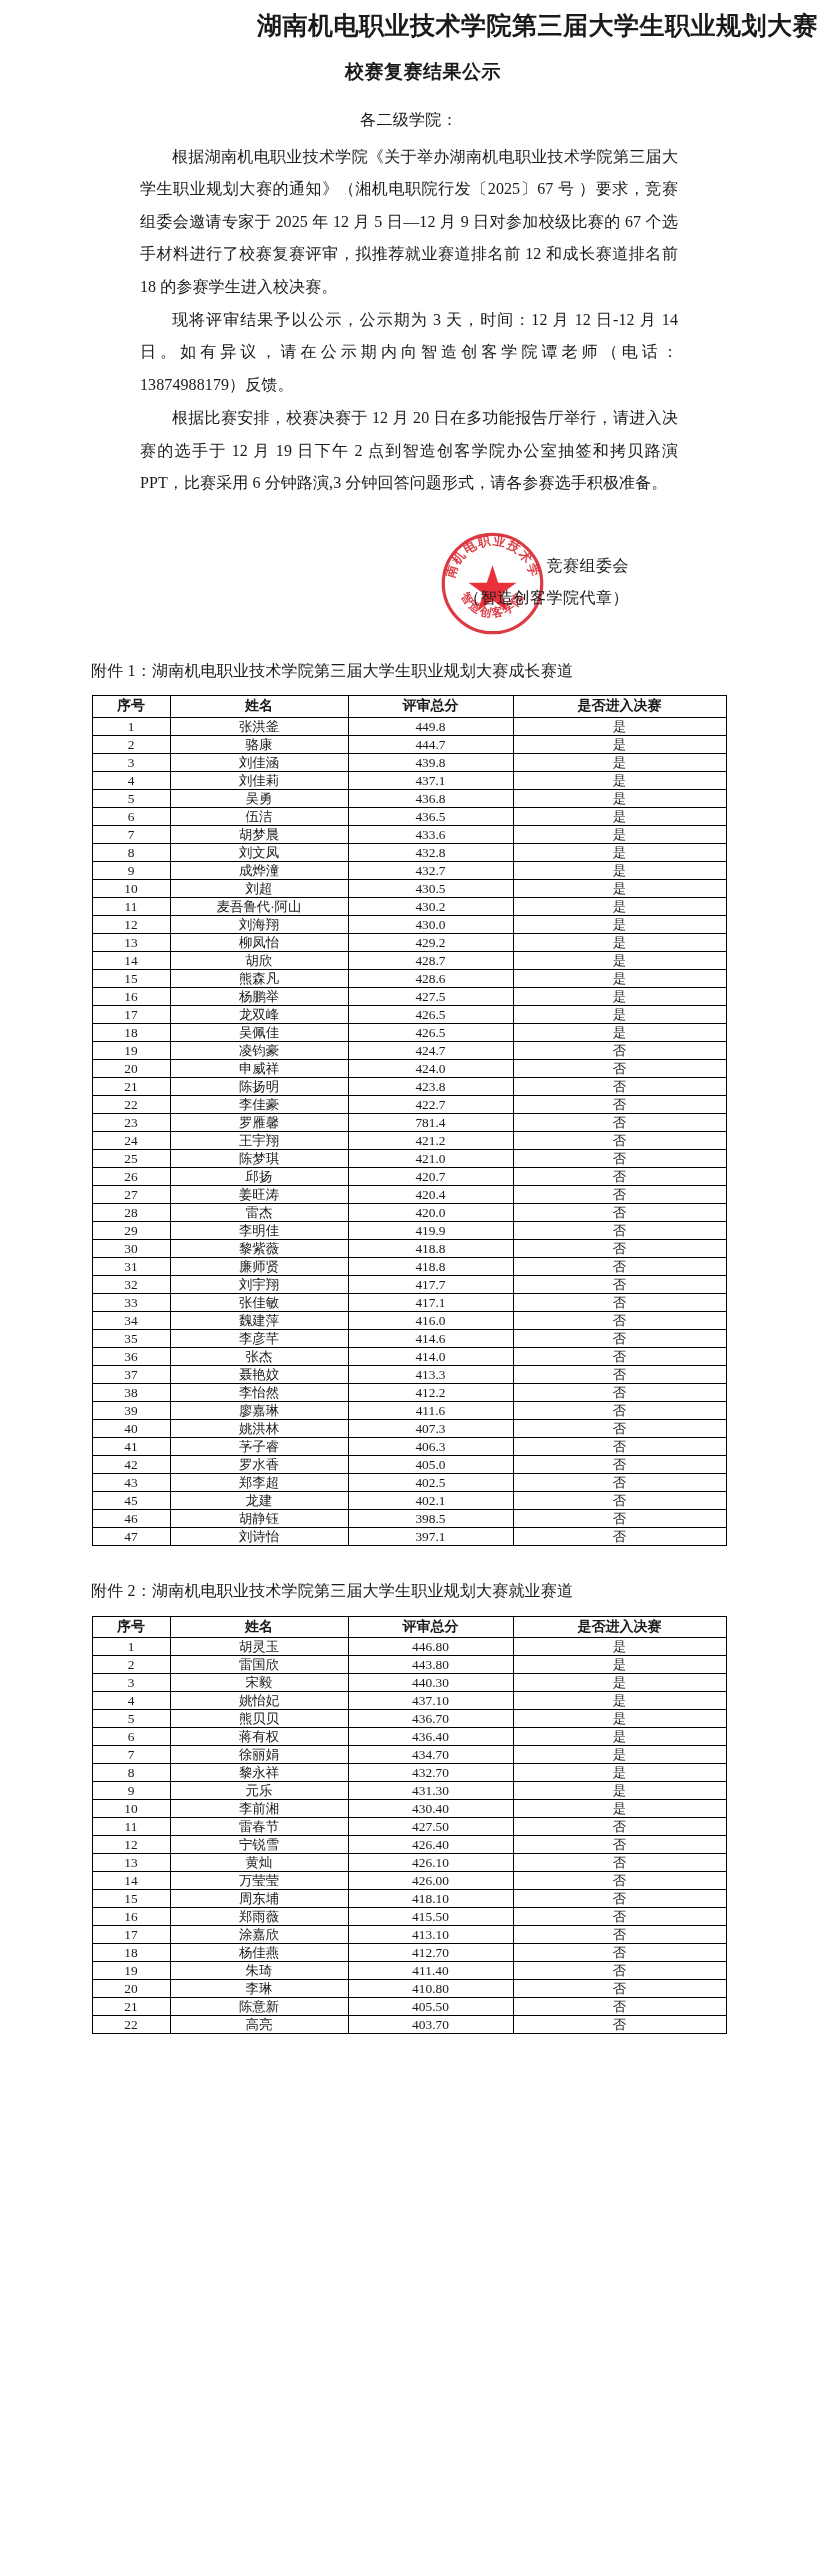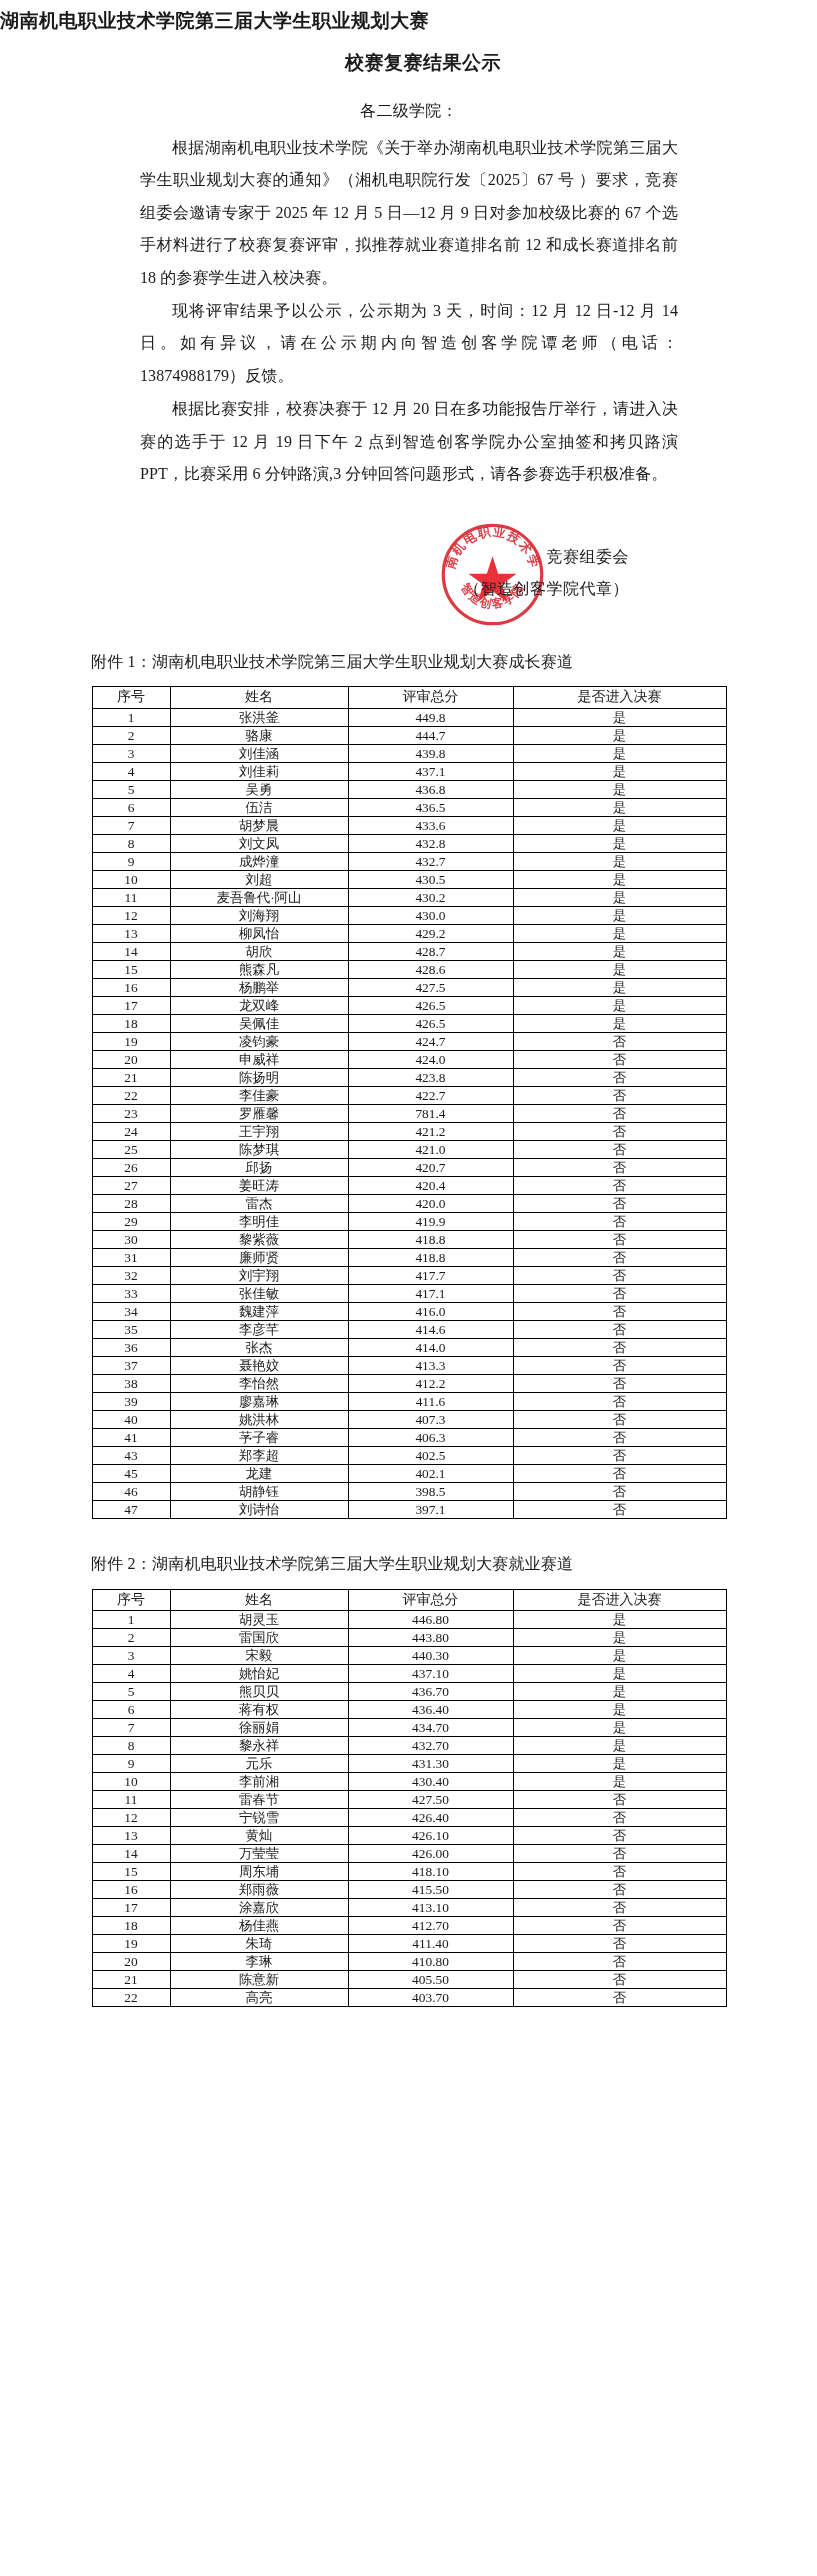--- a/index.html
+++ b/index.html
@@ -12,22 +12,22 @@
   .page{
     width:818px;
     min-height:2623px;
     position:relative;
     box-sizing:border-box;
     padding:0;
     background:#fff;
   }
   
   .doc-title{
-    text-align:left;
-    font-size:19px;
+    text-align:right;
+    font-size:25px;
     font-weight:bold;
     letter-spacing:0.5px;
     line-height:1.5;
     margin:0;
     padding-top:7.2px;
     font-family:"Liberation Serif","DejaVu Serif",serif;
   }
   .doc-title2{
     text-align:center;
     font-size:19px;
@@ -107,21 +107,21 @@
     border:0.5px solid #000000;
     text-align:center;
     font-size:13.4px;
     font-family:"Liberation Serif","DejaVu Serif",serif;
     padding:0;
     height:17px;
     line-height:17px;
     vertical-align:middle;
     color:#1a1a1a;
   }
-  table.score th{font-weight:normal;height:20.6px;line-height:20.6px;font-size:14px;}
+  table.score th{font-weight:bold;height:20.6px;line-height:20.6px;font-size:14px;}
   col.c-no{width:78px;}
   col.c-name{width:178px;}
   col.c-score{width:165px;}
   col.c-final{width:213px;}
   .spacer-bottom{height:13.4px;}
 </style>
 </head>
 <body>
 
 <div class="page">
@@ -413,20 +413,26 @@
             <td>407.3</td>
             <td>否</td>
           </tr>
           <tr>
             <td>41</td>
             <td>芧子睿</td>
             <td>406.3</td>
             <td>否</td>
           </tr>
           <tr>
+            <td>42</td>
+            <td>罗水香</td>
+            <td>405.0</td>
+            <td>否</td>
+          </tr>
+          <tr>
             <td>43</td>
             <td>郑李超</td>
             <td>402.5</td>
             <td>否</td>
           </tr>
           <tr>
             <td>45</td>
             <td>龙建</td>
             <td>402.1</td>
             <td>否</td>

